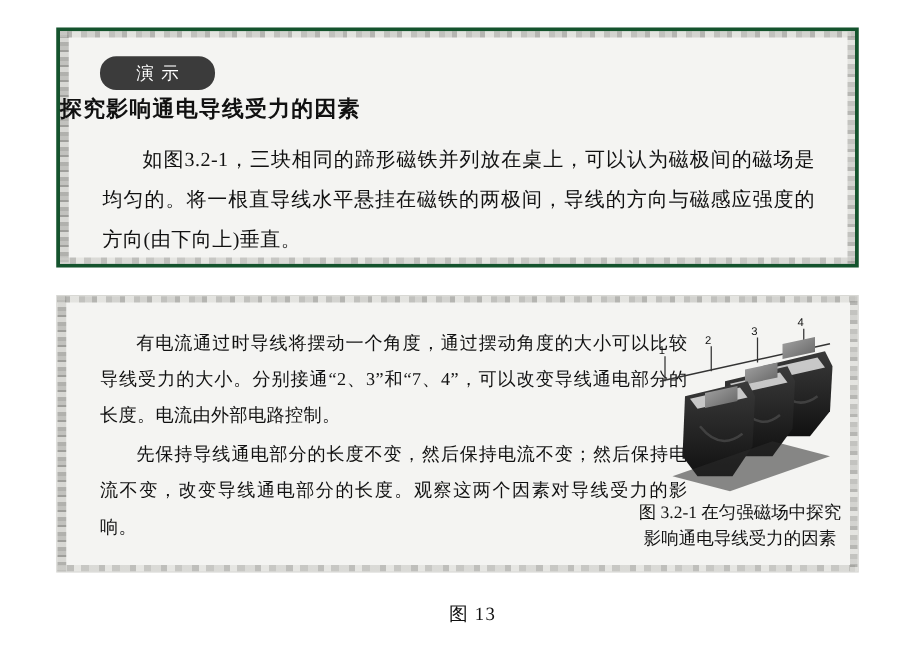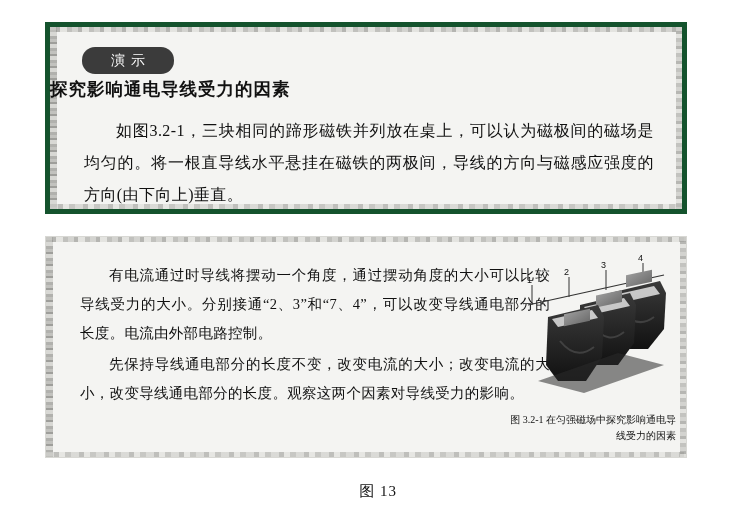--- a/index.html
+++ b/index.html
@@ -24,21 +24,21 @@
   }
 
   
   .panel-top {
     position: absolute;
     left: 45px;
     top: 22px;
     width: 642px;
     height: 192px;
     background: #f4f4f2;
-    border: 5px solid #14532d;
+    border: 3px solid #14532d;
     box-sizing: border-box;
   }
   
   .edge-left {
     position: absolute;
     left: 0; top: 0;
     width: 7px; height: 100%;
     background: repeating-linear-gradient(to bottom,
       #b9b9b5 0px, #b9b9b5 3px,
       #8f8f8b 3px, #8f8f8b 5px,
@@ -158,24 +158,24 @@
     right: 12px;
     top: 16px;
     width: 160px;
     height: 160px;
   }
   .fig-caption {
     position: absolute;
     right: 10px;
     bottom: 14px;
     width: 168px;
-    font-size: 10px;
+    font-size: 14px;
     line-height: 1.55;
     color: #111;
-    text-align: right;
+    text-align: center;
   }
 
   
   .page-label {
     position: absolute;
     left: 12px;
     top: 482px;
     width: 100%;
     text-align: center;
     font-size: 15px;
@@ -202,21 +202,21 @@
   </div>
 
   <div class="panel-bottom">
     <div class="edge-left"></div>
     <div class="edge-top"></div>
     <div class="edge-bottom"></div>
     <div class="edge-right"></div>
 
     <div class="body-text">
       <p>有电流通过时导线将摆动一个角度，通过摆动角度的大小可以比较导线受力的大小。分别接通“2、3”和“7、4”，可以改变导线通电部分的长度。电流由外部电路控制。</p>
-      <p>先保持导线通电部分的长度不变，改变电流的大小；改变电流的大小，改变导线通电部分的长度。观察这两个因素对导线受力的影响。</p>
+      <p>先保持导线通电部分的长度不变，然后保持电流不变；然后保持电流不变，改变导线通电部分的长度。观察这两个因素对导线受力的影响。</p>
     </div>
 
     <div class="figure-area">
       <svg viewBox="0 0 170 165" width="170" height="165">
         <defs>
           <linearGradient id="plateG" x1="0" y1="0" x2="1" y2="1">
             <stop offset="0%" stop-color="#9a9a9a"></stop>
             <stop offset="100%" stop-color="#6e6e6e"></stop>
           </linearGradient>
           <linearGradient id="magG" x1="0" y1="0" x2="0" y2="1">

